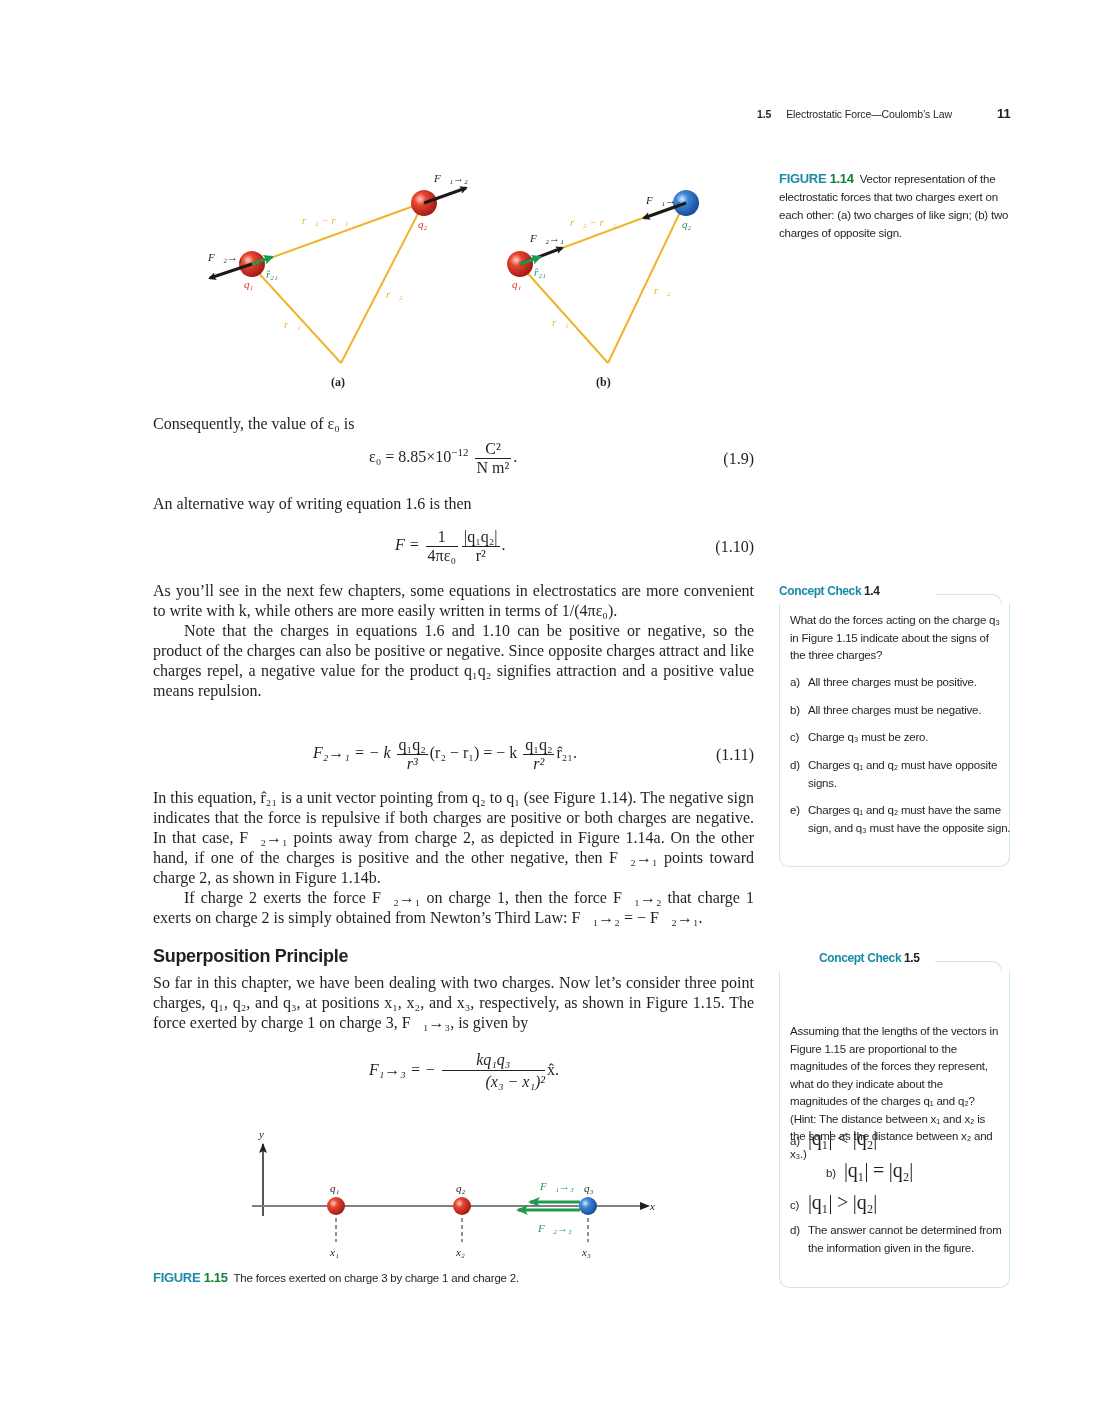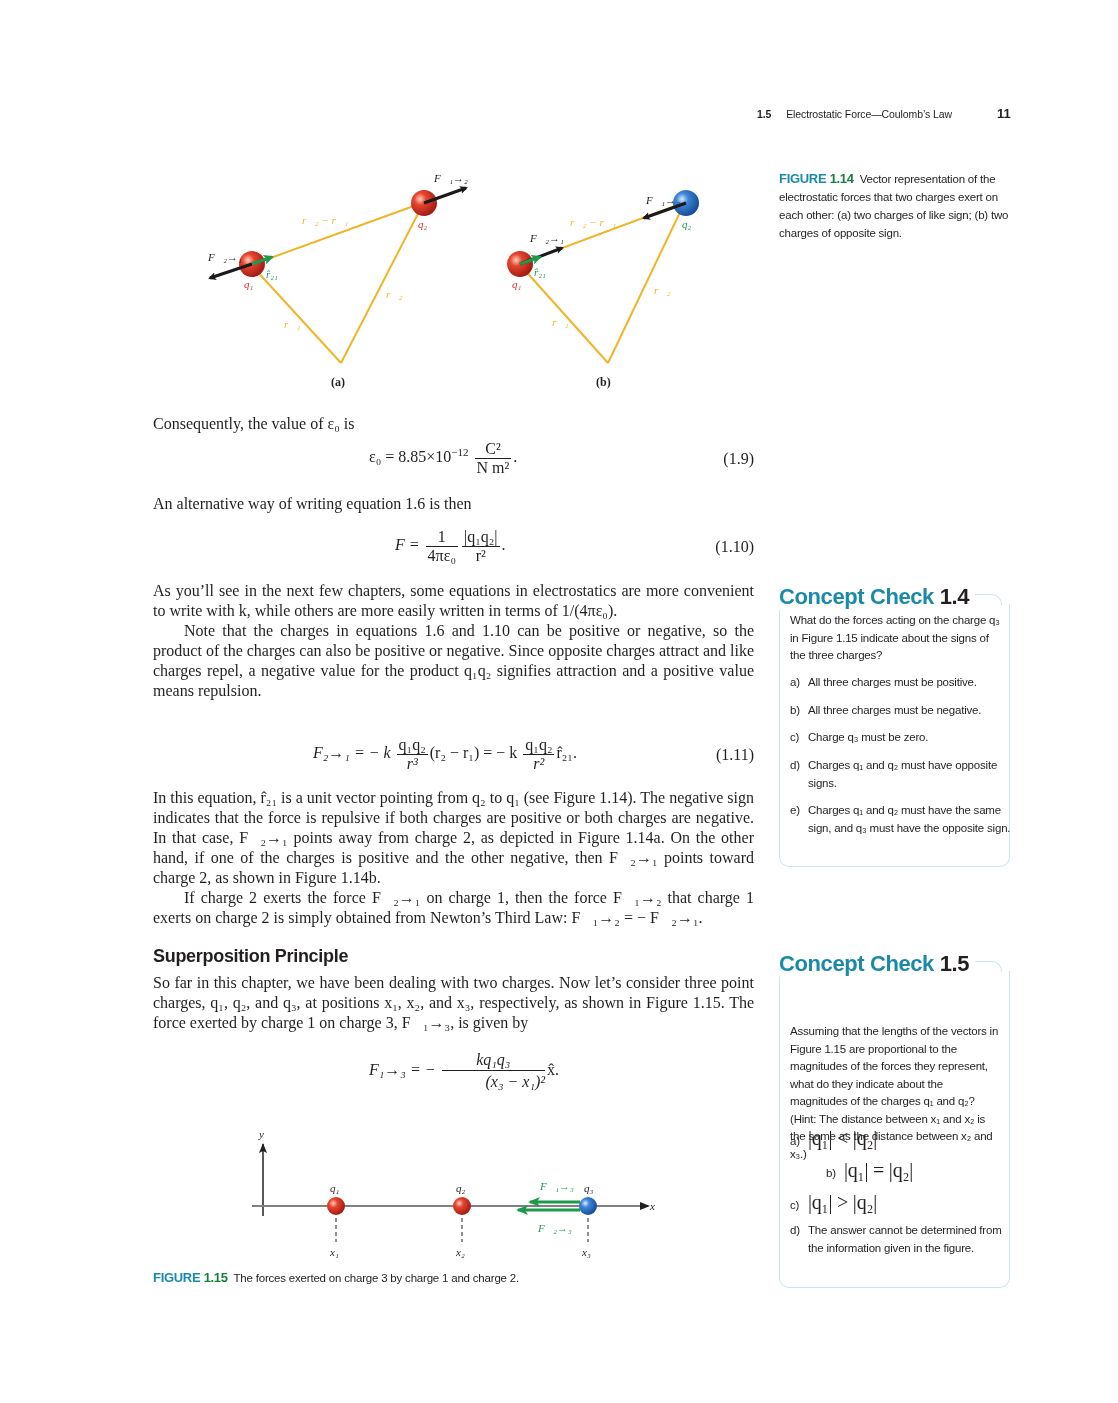--- a/index.html
+++ b/index.html
@@ -29,21 +29,21 @@
   .frac > span { display: block; padding: 0 2px; line-height: 18px; }
   .frac > span.num { border-bottom: 1px solid #231f20; }
   i { font-style: italic; }
   sub, sup { font-size: 11px; }
 
   .section-head { left: 153px; top: 946px; font-size: 18px; font-weight: bold; letter-spacing: -0.3px; }
 
   
   .cc-box { position: absolute; left: 779px; width: 229px; border: 1.5px solid #cde6ee; border-top: none; border-radius: 0 0 10px 10px; }
   .cc-topline { position: absolute; left: 935px; width: 66px; height: 10px; border-top: 1.5px solid #cde6ee; border-right: 1.5px solid #cde6ee; border-top-right-radius: 10px; }
-  .cc-title { position: absolute; left: 779px; font-size: 22px; font-weight: bold; color: #1a8aa8; letter-spacing: -0.4px; background: #fff; padding-right: 6px; }
+  .cc-title { position: absolute; left: 779px; font-size: 12px; font-weight: bold; color: #1a8aa8; letter-spacing: -0.4px; background: #fff; padding-right: 6px; }
   .cc-title b { color: #231f20; }
   .cc-text { position: absolute; left: 790px; width: 210px; font-size: 11.5px; line-height: 17.5px; letter-spacing: -0.2px; color: #231f20; }
   .cc-opt { position: absolute; left: 790px; width: 210px; font-size: 11.5px; line-height: 17.5px; letter-spacing: -0.2px; padding-left: 18px; text-indent: -18px; }
   .cc-opt .lbl { display: inline-block; width: 18px; text-indent: 0; }
   .cc-math { font-family: "Liberation Serif", "DejaVu Serif", serif; font-size: 20px; }
 
   .fig-sub-label { font-size: 12px; font-weight: bold; }
   .dlabel { font-family: "Liberation Serif", "DejaVu Serif", serif; font-style: italic; font-size: 11px; }
 </style>
 </head>
@@ -231,20 +231,20 @@
 </div>
 <div class="cc-text sans" style="top:612px;">What do the forces acting on the charge q₃ in Figure 1.15 indicate about the signs of the three charges?</div>
 <div class="cc-opt sans" style="top:674px;"><span class="lbl">a)</span><span>All three charges must be positive.</span></div>
 <div class="cc-opt sans" style="top:702px;"><span class="lbl">b)</span><span>All three charges must be negative.</span></div>
 <div class="cc-opt sans" style="top:729px;"><span class="lbl">c)</span><span>Charge q₃ must be zero.</span></div>
 <div class="cc-opt sans" style="top:757px;"><span class="lbl">d)</span><span>Charges q₁ and q₂ must have opposite signs.</span></div>
 <div class="cc-opt sans" style="top:802px;"><span class="lbl">e)</span><span>Charges q₁ and q₂ must have the same sign, and q₃ must have the opposite sign.</span></div>
 
 <div class="cc-topline" style="top:961px;"></div>
 <div class="cc-box" style="top:971px; height:316px;"></div>
-<div class="cc-title sans" style="top:951px;">
+<div class="cc-title sans" style="top:951px;margin-left:40px;">
   <span>Concept Check</span> <b>1.5</b>
 </div>
 <div class="cc-text sans" style="top:979px;margin-top:44px;">Assuming that the lengths of the vectors in Figure 1.15 are proportional to the magnitudes of the forces they represent, what do they indicate about the magnitudes of the charges q₁ and q₂? (Hint: The distance between x₁ and x₂ is the same as the distance between x₂ and x₃.)</div>
 <div class="cc-opt sans" style="top:1130px;"><span class="lbl">a)</span><span class="cc-math">|q₁| &lt; |q₂|</span></div>
 <div class="cc-opt sans" style="top:1162px;margin-left:36px;"><span class="lbl">b)</span><span class="cc-math">|q₁| = |q₂|</span></div>
 <div class="cc-opt sans" style="top:1194px;"><span class="lbl">c)</span><span class="cc-math">|q₁| &gt; |q₂|</span></div>
 <div class="cc-opt sans" style="top:1222px;"><span class="lbl">d)</span><span>The answer cannot be determined from the information given in the figure.</span></div>
 
 </body></html>

